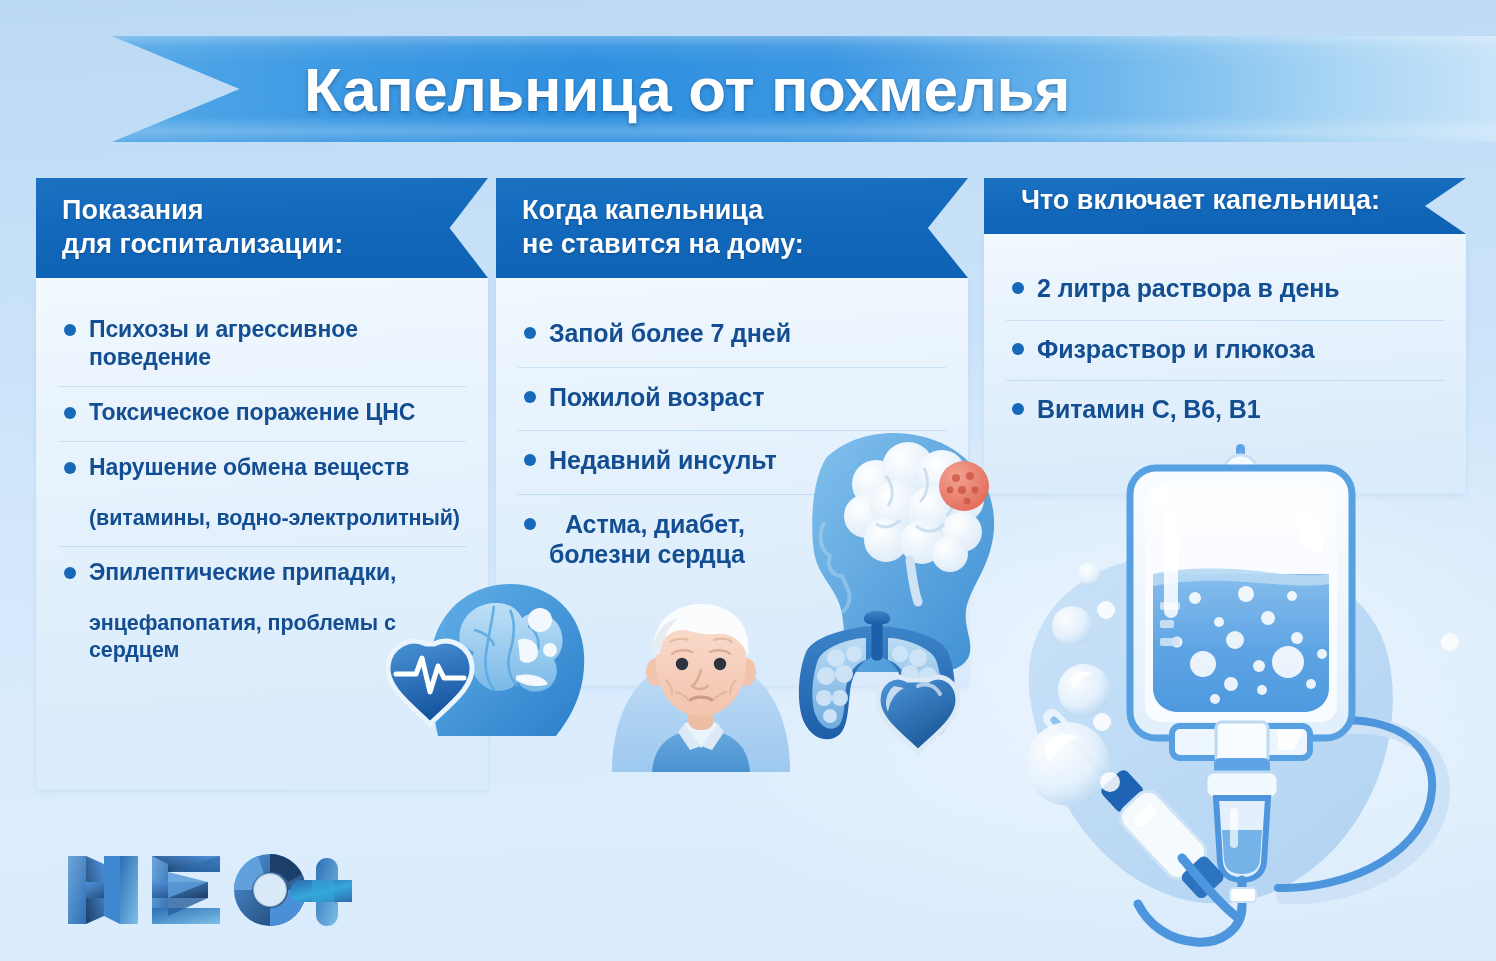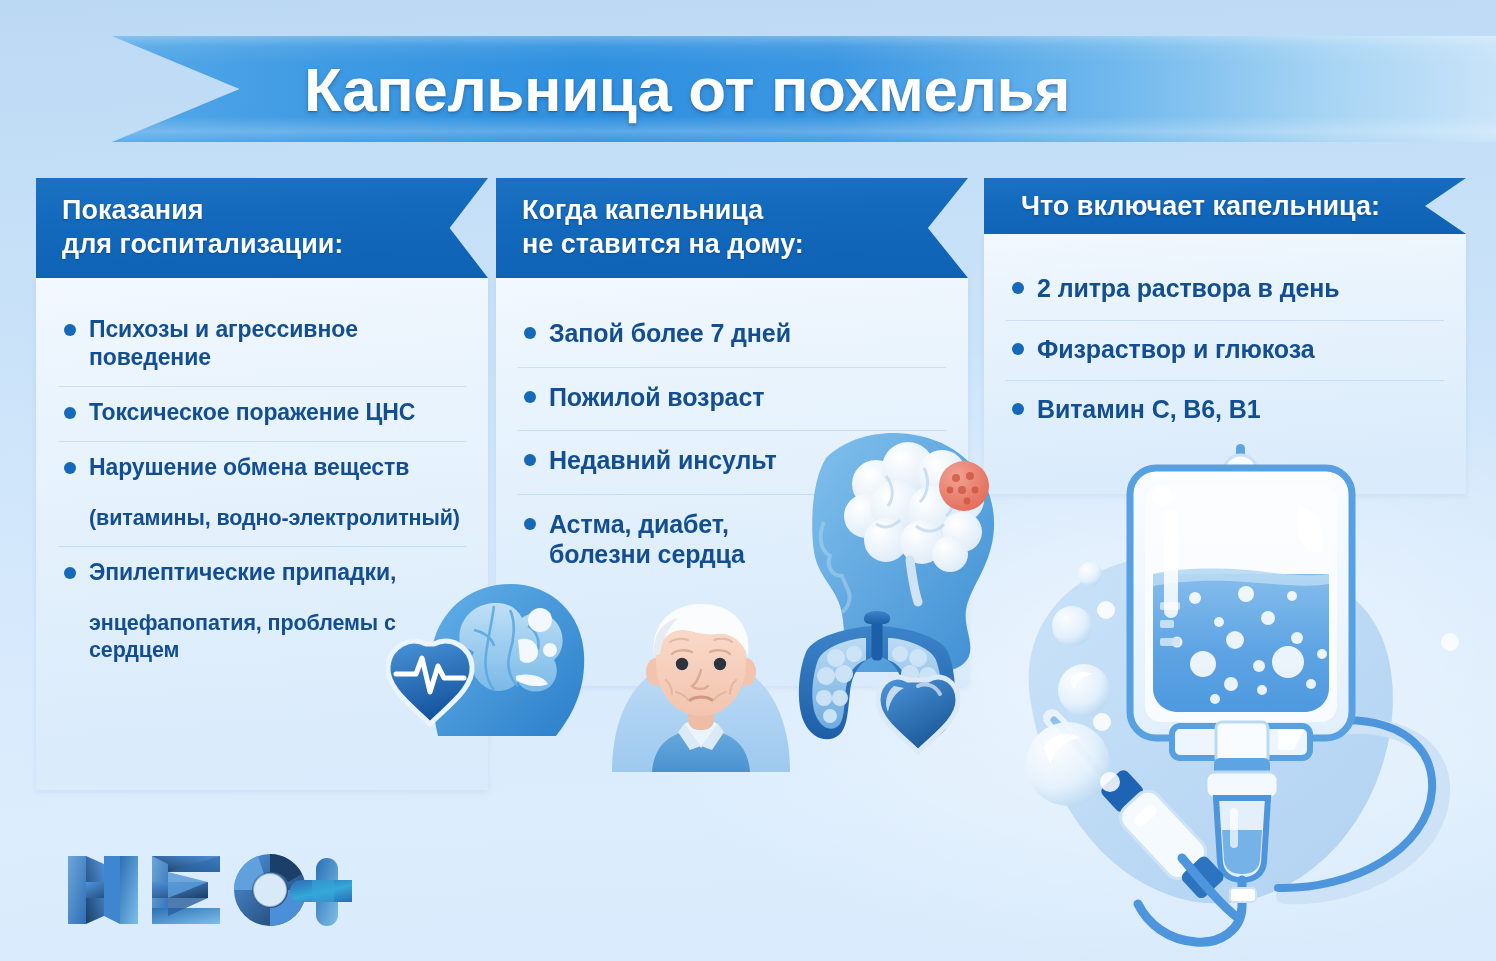--- a/index.html
+++ b/index.html
@@ -75,21 +75,21 @@
     line-height: 1.25;
     padding: 16px 22px 16px 26px;
     -webkit-clip-path: polygon(0 0, 100% 0, 91.5% 50%, 100% 100%, 0 100%);
     clip-path: polygon(0 0, 100% 0, 91.5% 50%, 100% 100%, 0 100%);
     text-shadow: 0 1px 2px rgba(10,45,85,0.45);
   }
   .col-header .hdr-line { display: block; white-space: nowrap; }
   .col-1 .col-header { font-size: 27px; width: 452px; height: 100px; }
   .col-2 .col-header { font-size: 27px; width: 472px; height: 100px; }
   .col-3 .col-header { font-size: 27px; width: 482px; height: 56px; padding-top: 12px; }
-  .col-3 .col-header { display: flex; align-items: flex-start; padding-left: 37px; }
+  .col-3 .col-header { display: flex; align-items: flex-end; padding-left: 37px; }
 
   
   .card {
     position: relative;
     background: linear-gradient(176deg,
         #f2f8fe 0%, #eaf4fd 22%, #e2f0fc 55%, #dcecfb 80%, #d8eafc 100%);
     box-shadow: 0 2px 5px rgba(60,110,165,0.10);
   }
   .col-1 .card { width: 452px; min-height: 512px; }
   .col-2 .card { width: 472px; min-height: 408px; }
@@ -125,21 +125,21 @@
   .bullet-text .sub {
     display: block;
     font-weight: 700;
   }
 
   .col-1 .bullet-text { font-size: 23px; }
   .col-1 .bullet-text .sub { font-size: 21.5px; margin-top: 24px; }
   .col-2 .bullet-text { font-size: 25px; }
   .col-3 .bullet-text { font-size: 25px; }
 
-  .col-2 .bullet-item { padding: 14px 6px 18px 6px; }
+  .col-2 .bullet-item { padding: 14px 6px 18px 6px; text-align: right; }
   .col-3 .bullet-item { padding: 13px 6px 16px 6px; gap: 13px; }
 
   
   .logo {
     position: absolute;
     left: 62px; top: 842px;
     width: 290px; height: 96px;
   }
 
   

